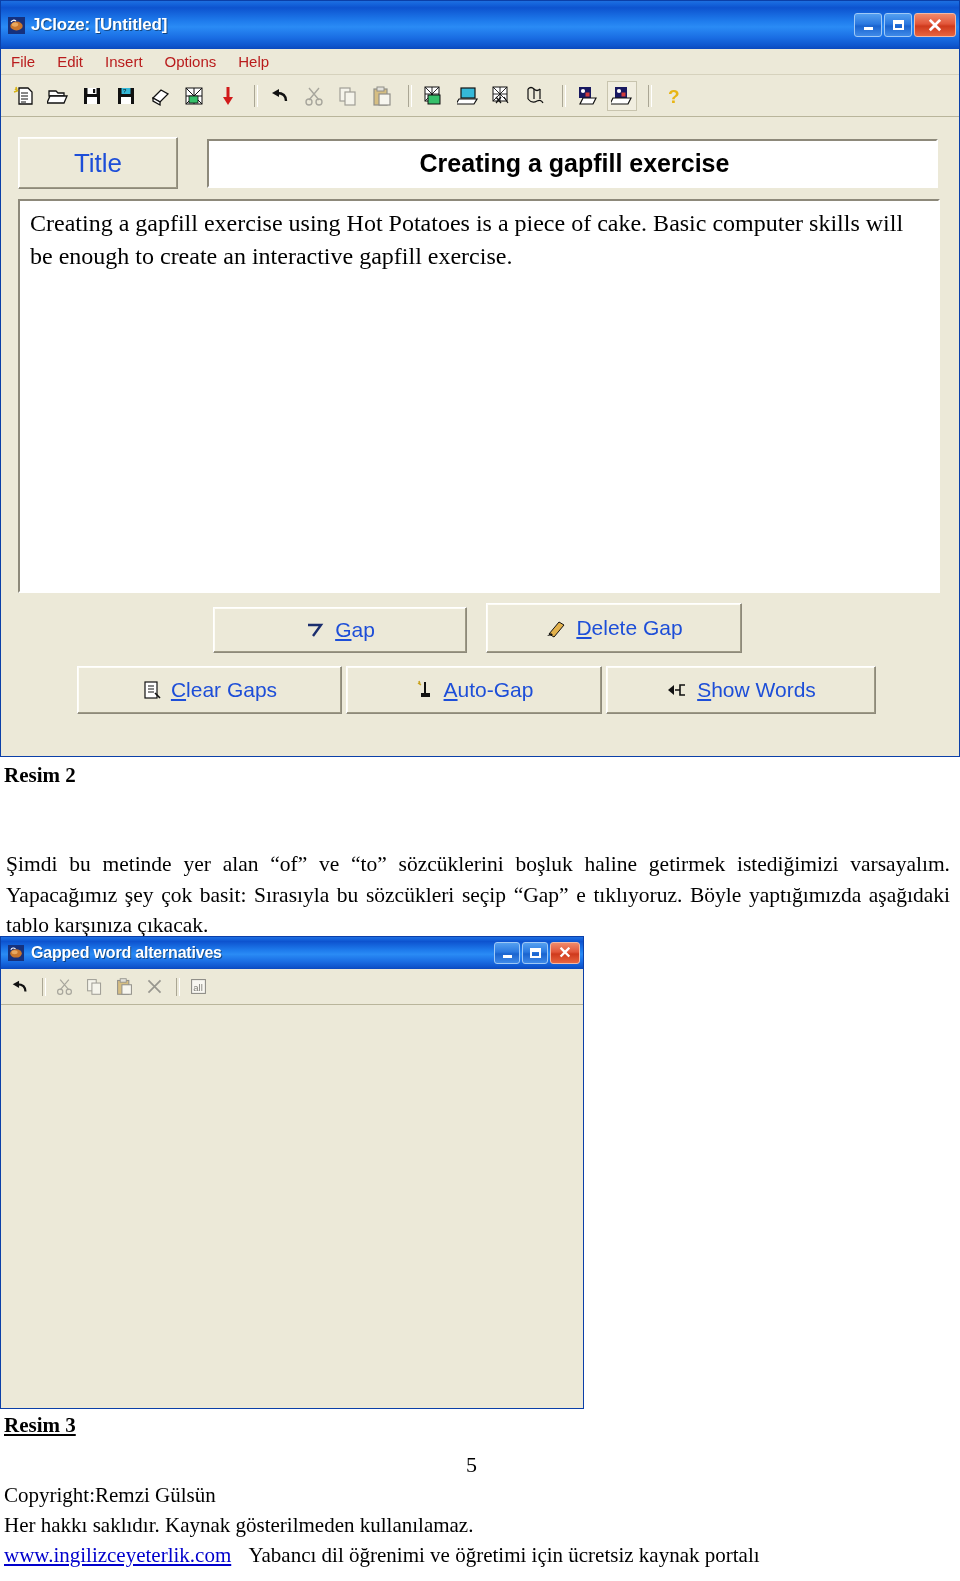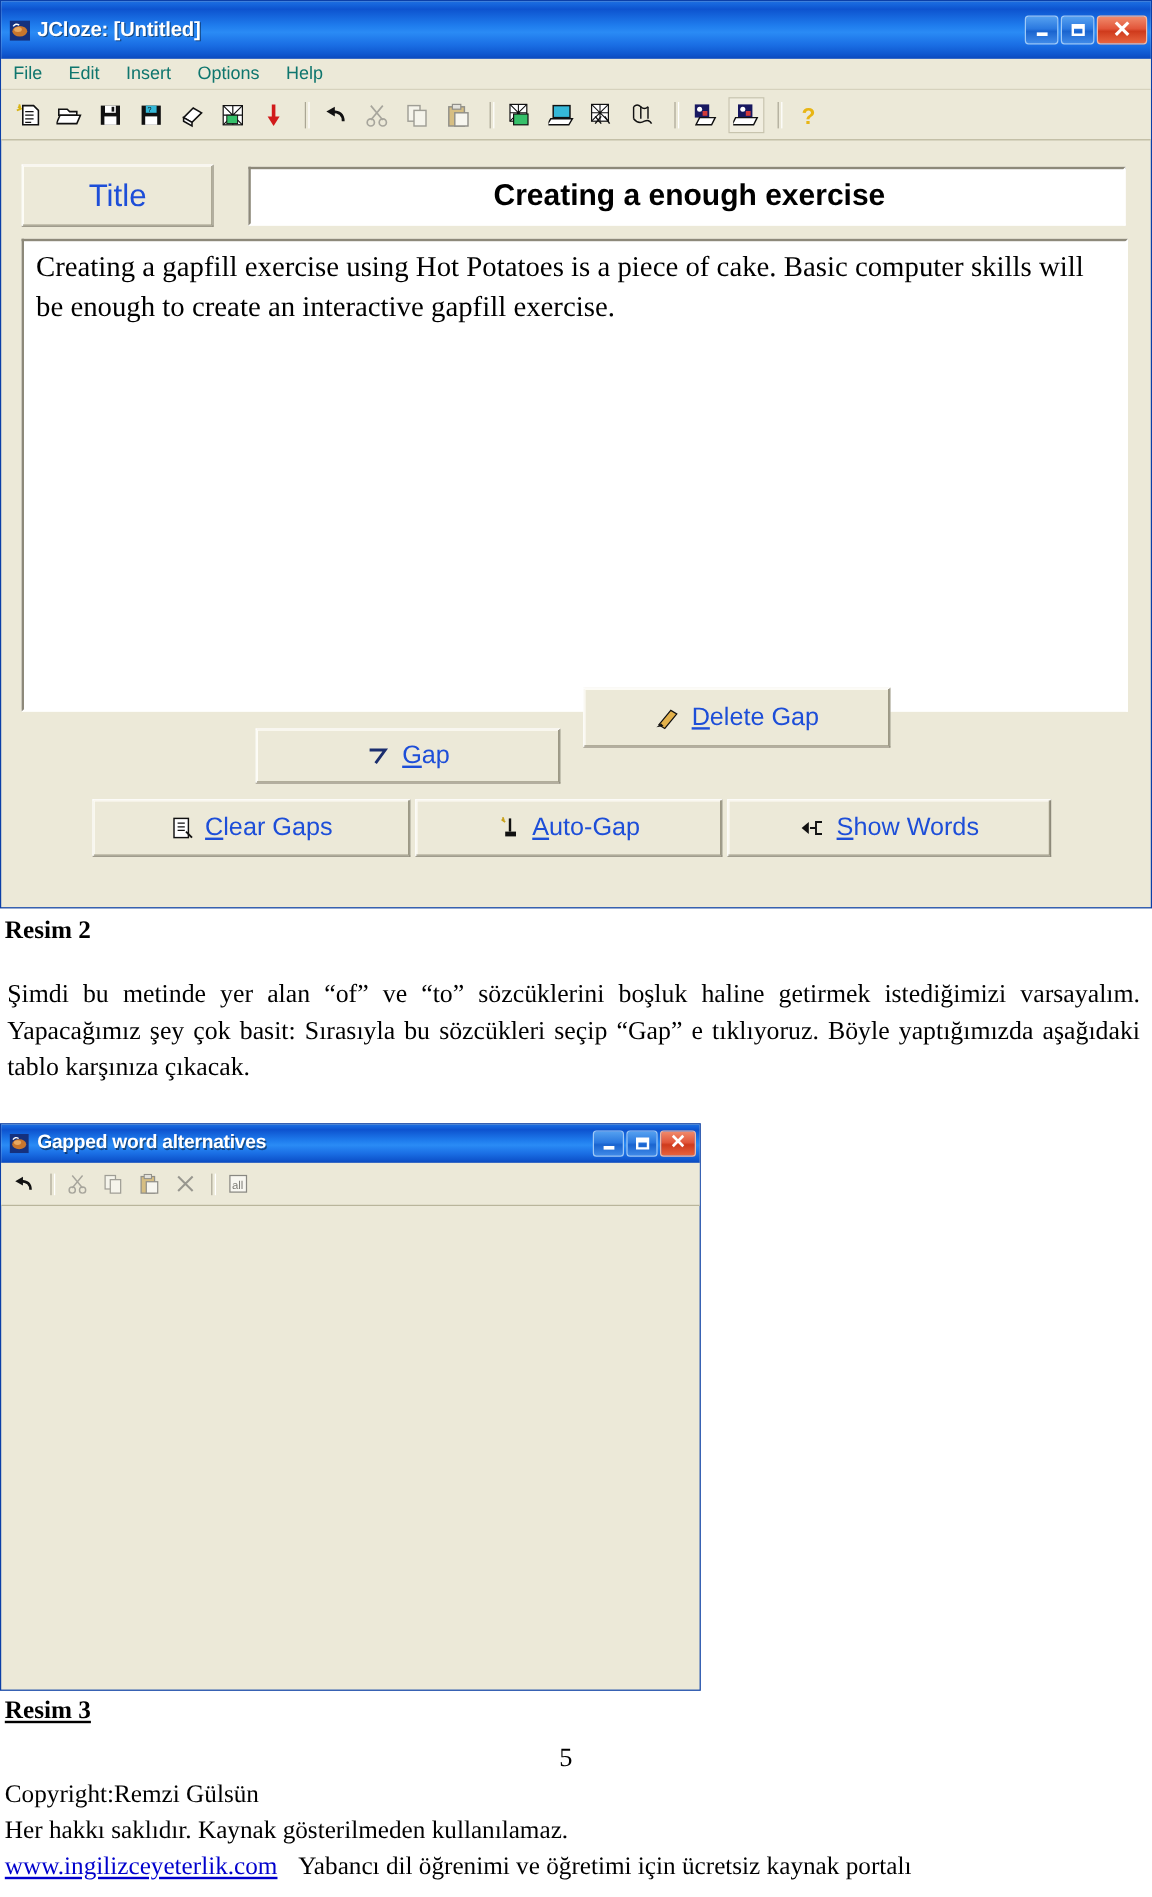--- a/index.html
+++ b/index.html
@@ -85,21 +85,21 @@
     background: #ece9d8;
     display: flex;
     align-items: center;
     padding-left: 10px;
     border-bottom: 1px solid #d6d2bd;
     box-sizing: border-box;
   }
   .menu-item {
     font-family: "Liberation Sans", sans-serif;
     font-size: 15px;
-    color: #0f766e;
+    color: #b91c1c;
     margin-right: 22px;
     white-space: nowrap;
   }
 
   .toolbar {
     height: 42px;
     background: #ece9d8;
     display: flex;
     align-items: center;
     padding-left: 8px;
@@ -147,20 +147,21 @@
     font-size: 21px;
     color: #000;
   }
   .para {
     position: absolute;
     font-family: "Liberation Serif", serif;
     font-size: 21.5px;
     color: #000;
     text-align: justify;
     line-height: 1.42;
+    margin-top: 36px;
   }
   .footer-line {
     position: absolute;
     font-family: "Liberation Serif", serif;
     font-size: 21px;
     color: #000;
     white-space: nowrap;
   }
   .link {
     color: #0000cc;
@@ -330,35 +331,35 @@
         <text x="5" y="18" font-size="19" font-weight="bold" fill="#e8b514" font-family="Liberation Sans">?</text>
       </svg>
     </span>
   </div>
 
   <div style="position:absolute; left:17px; top:136px; width:922px; height:54px;">
     <div class="btn" style="position:absolute; left:0; top:0; width:160px; height:52px; font-size:26px;">
       <span>Title</span>
     </div>
     <div class="field" style="position:absolute; left:189px; top:2px; width:731px; height:49px; justify-content:center;">
-      <span style="font-size:25px; font-weight:bold;">Creating a enough exercise</span>
+      <span style="font-size:25px; font-weight:bold;">Creating a gapfill exercise</span>
     </div>
   </div>
 
   <div class="field" style="position:absolute; left:17px; top:198px; width:922px; height:394px; align-items:flex-start; padding:6px 10px;">
     <div style="font-family:'Liberation Serif',serif; font-size:24px; line-height:1.38; color:#000; width:100%;">Creating a gapfill exercise using Hot Potatoes is a piece of cake. Basic computer skills will be enough to create an interactive gapfill exercise.</div>
   </div>
 
   <div class="btn" style="position:absolute; left:212px; top:606px; width:254px; height:46px; font-size:21px; gap:10px;">
     <svg width="20" height="20" viewBox="0 0 20 20">
       <path d="M3 5 h13 l-8 11" stroke="#1b2e6e" stroke-width="2.4" fill="none"></path>
     </svg>
     <span><span class="u">G</span>ap</span>
   </div>
-  <div class="btn" style="position:absolute; left:485px; top:572px; width:256px; height:50px; font-size:21px; gap:9px;">
+  <div class="btn" style="position:absolute; left:485px; top:602px; width:256px; height:50px; font-size:21px; gap:9px;">
     <svg width="22" height="20" viewBox="0 0 22 20">
       <path d="M4 16 l10 -12 l5 3 l-10 12 z" fill="#e2b14b" stroke="#111" stroke-width="1"></path>
       <path d="M2 18 l4 -3 l2 2 z" fill="#111"></path>
     </svg>
     <span><span class="u">D</span>elete Gap</span>
   </div>
 
   <div class="btn" style="position:absolute; left:76px; top:665px; width:265px; height:48px; font-size:21px; gap:9px;">
     <svg width="20" height="20" viewBox="0 0 20 20">
       <rect x="3" y="2" width="12" height="16" fill="#fff" stroke="#111" stroke-width="1.2"></rect>

